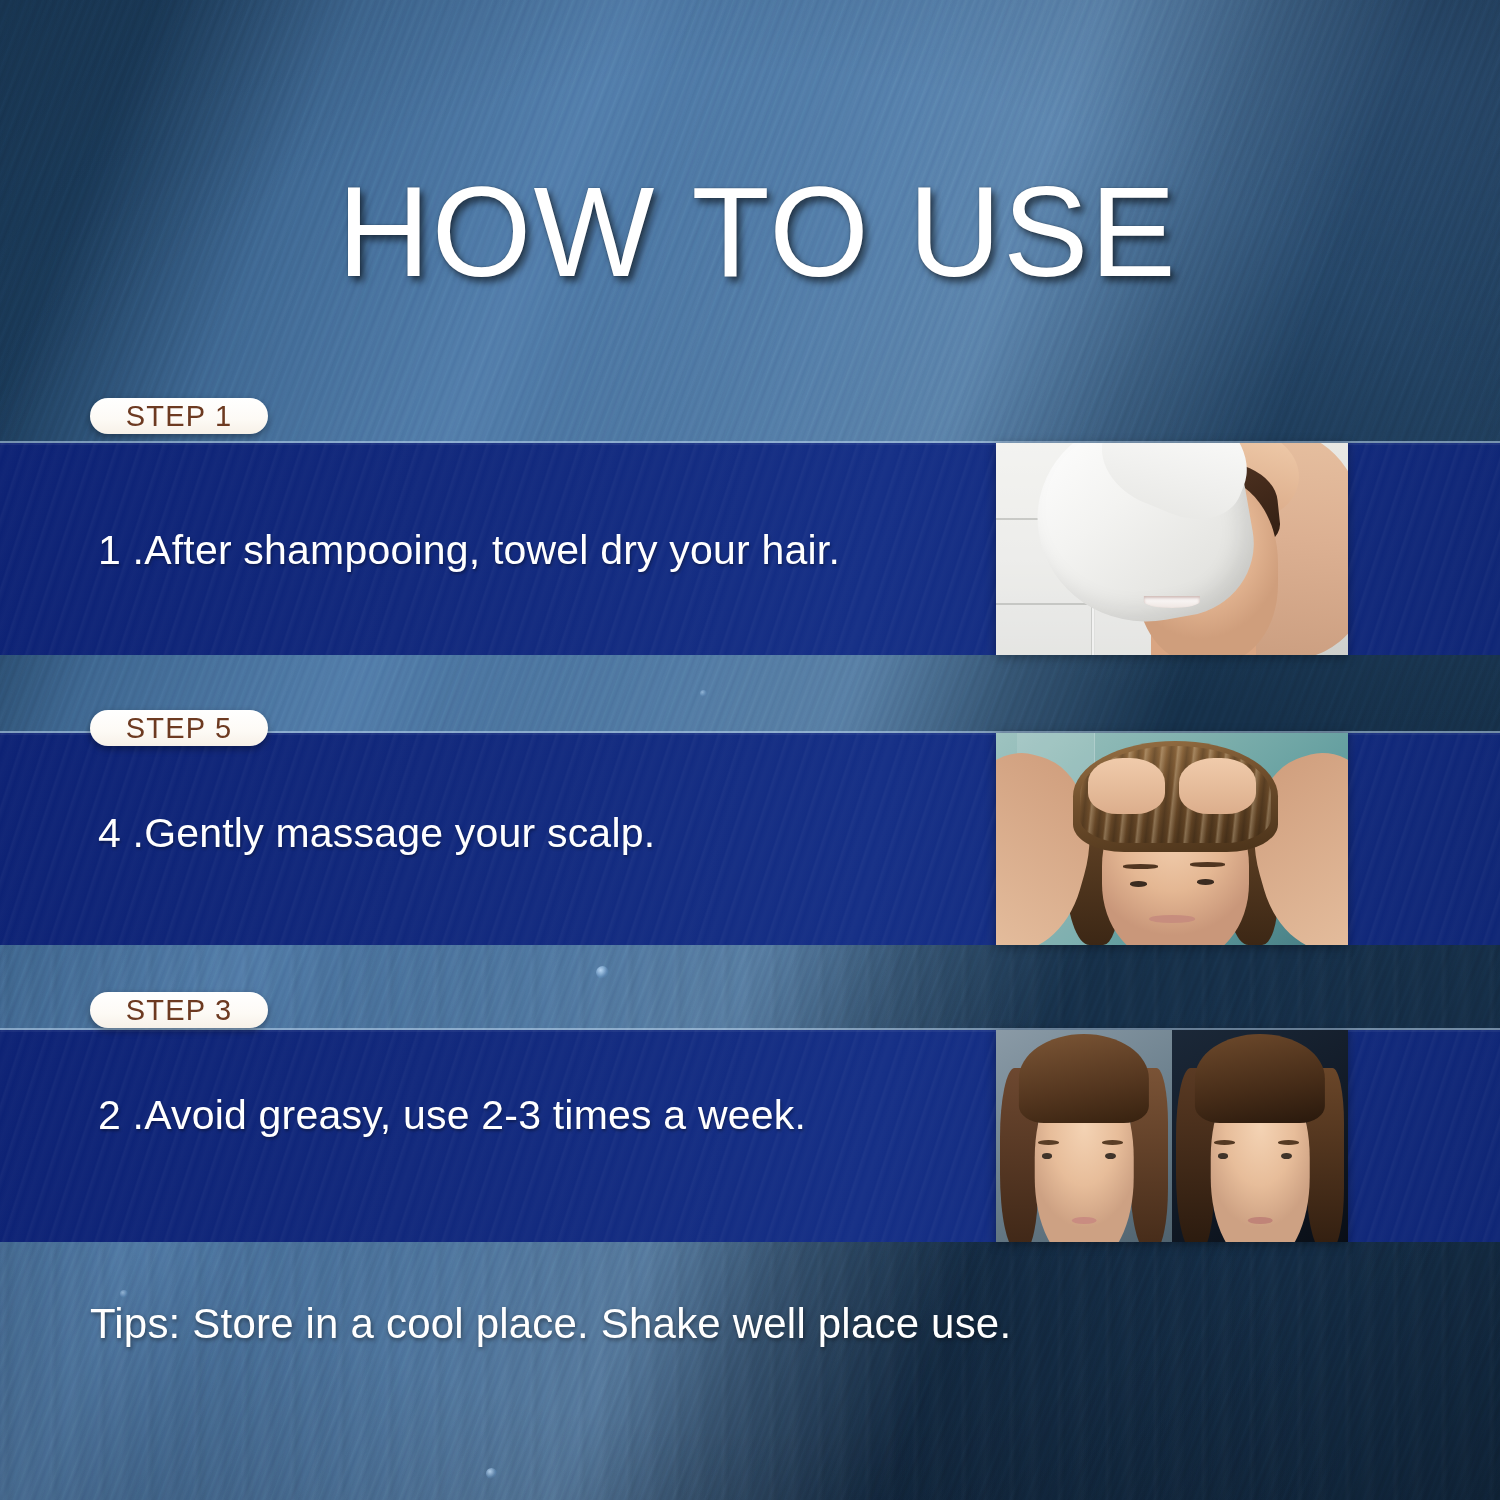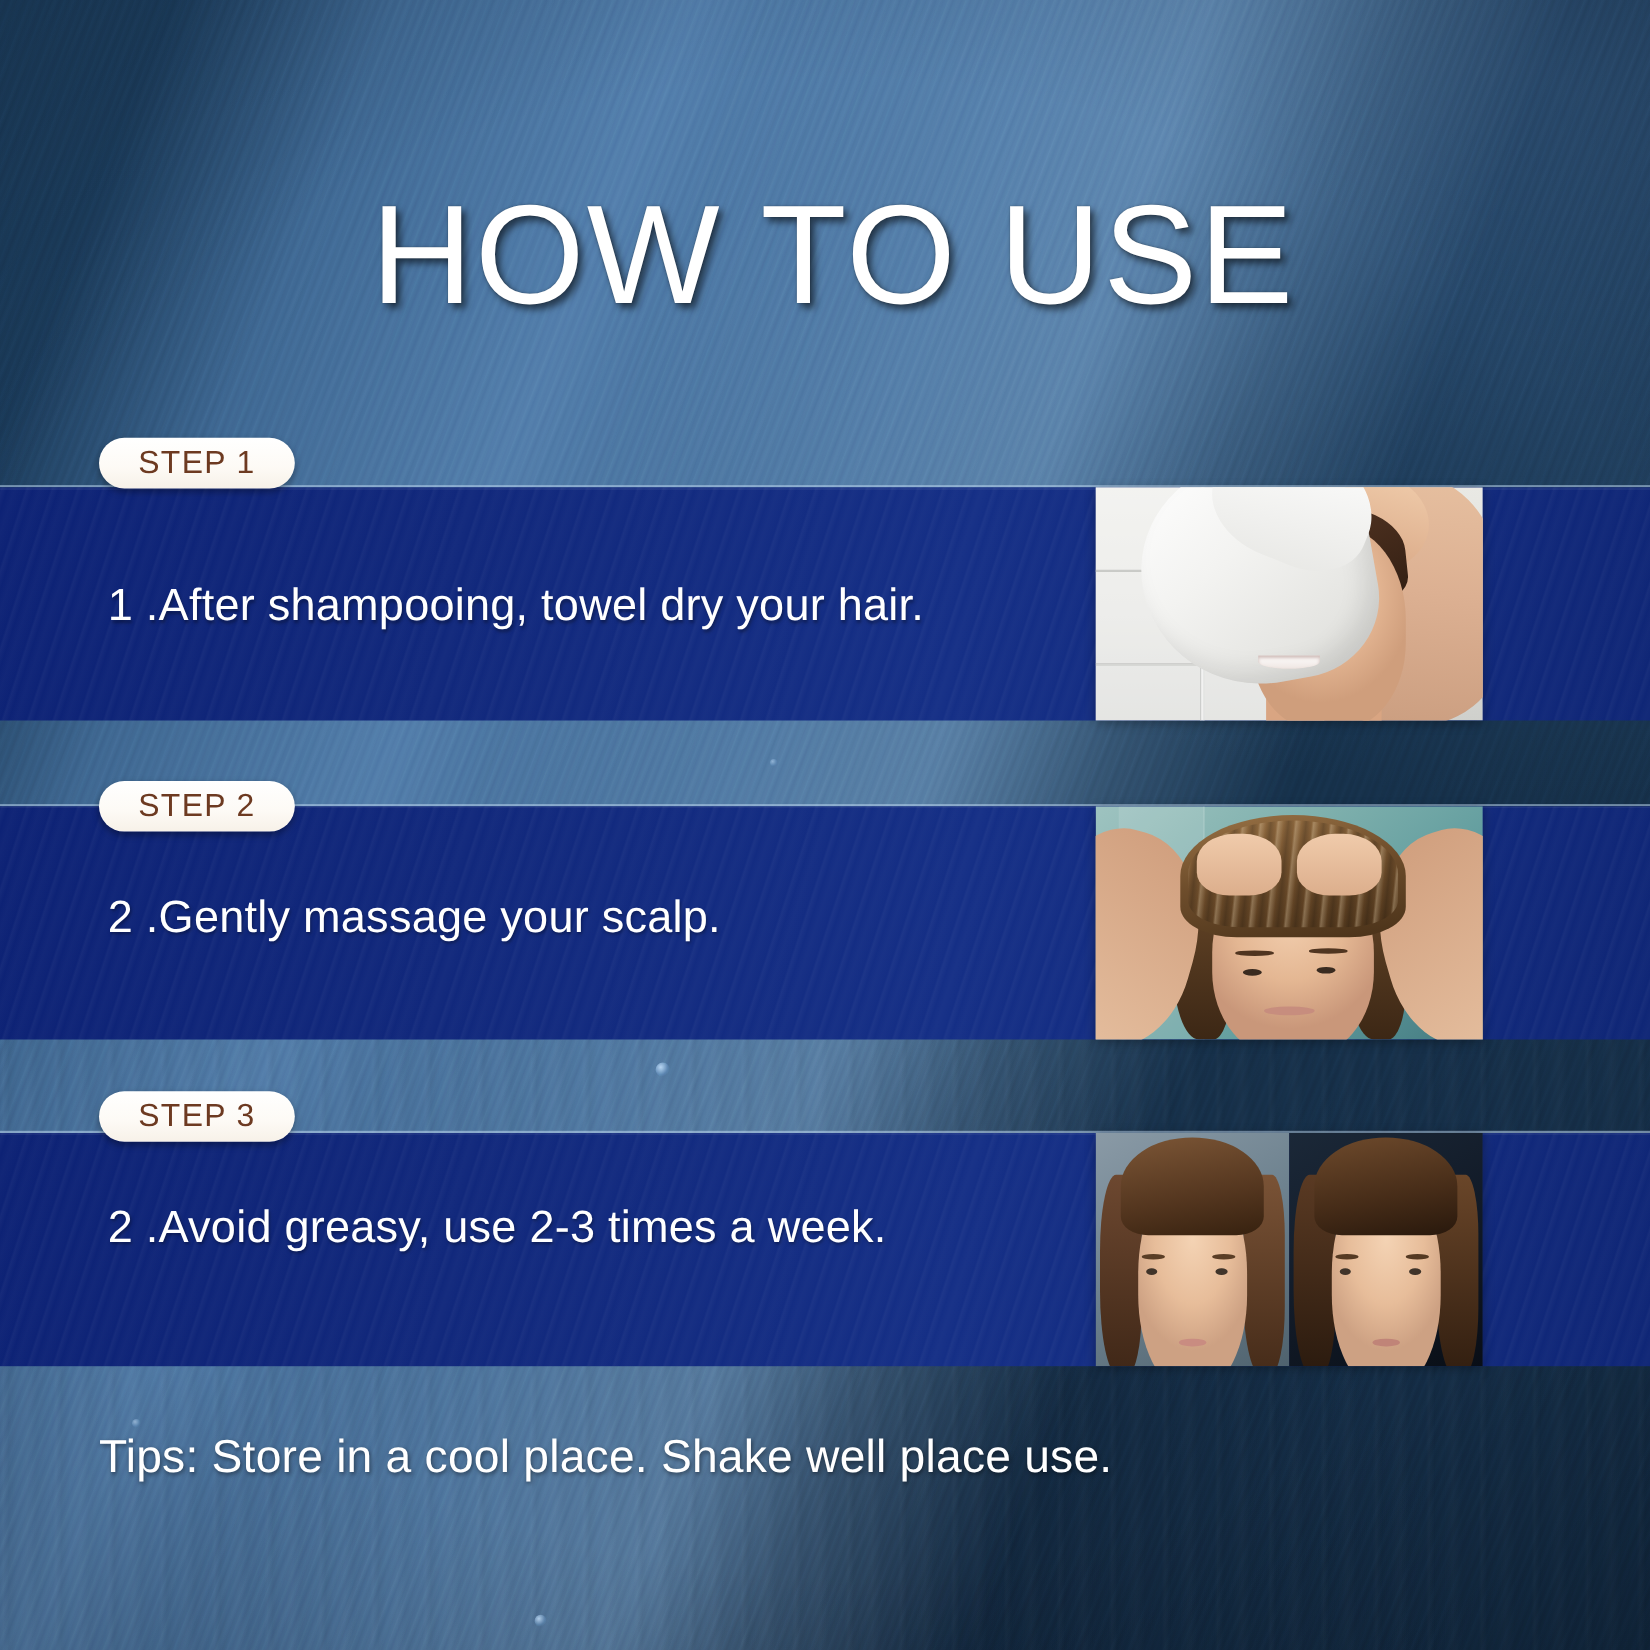--- a/index.html
+++ b/index.html
@@ -140,21 +140,21 @@
     left:98px;
     color:#ffffff;
     font-size:41px;
     letter-spacing:.2px;
     white-space:nowrap;
     text-shadow:1px 2px 3px rgba(0,0,0,.35);
   }
   .badge {
     position:absolute; z-index:7;
     left:90px;
-    height:46px;
+    height:36px;
     min-width:178px;
     padding:0 26px;
     border-radius:23px;
     background:linear-gradient(180deg,#ffffff 0%, #fdfaf5 60%, #f7f1e8 100%);
     color:#6d3a21;
     font-size:29px;
     letter-spacing:1.2px;
     display:flex; align-items:center; justify-content:center;
     box-shadow:0 3px 7px rgba(0,0,0,.35);
   }
@@ -325,22 +325,22 @@
     <div class="ph2-hairstreak"></div>
     <div class="ph2-fingers" style="left:26%;"></div>
     <div class="ph2-fingers" style="right:26%;"></div>
     <div class="ph2-brow" style="left:36%;top:62%;"></div>
     <div class="ph2-brow" style="left:55%;top:61%;"></div>
     <div class="ph2-eye" style="left:38%;top:70%;"></div>
     <div class="ph2-eye" style="left:57%;top:69%;"></div>
     <div class="ph2-lips"></div>
   </div>
 
-  <div class="badge" style="top:710px;">STEP 2</div>
-  <div class="bar-text" style="top:810px;">2 .Gently massage your scalp.</div>
+  <div class="badge" style="top:710px;">STEP 5</div>
+  <div class="bar-text" style="top:810px;">4 .Gently massage your scalp.</div>
 </div>
 
 <div class="step-row">
   <div class="bar" style="top:1030px;height:212px;"></div>
 
   <div class="photo" style="left:996px;top:1030px;width:352px;height:212px;">
     <div class="ph3-half ph3-l">
       <div class="ph3-hairside" style="left:2%;background:linear-gradient(180deg,#6d4830,#3f2717);"></div>
       <div class="ph3-hairside" style="right:2%;background:linear-gradient(180deg,#7a5336,#452b19);"></div>
       <div class="ph3-face"></div>

